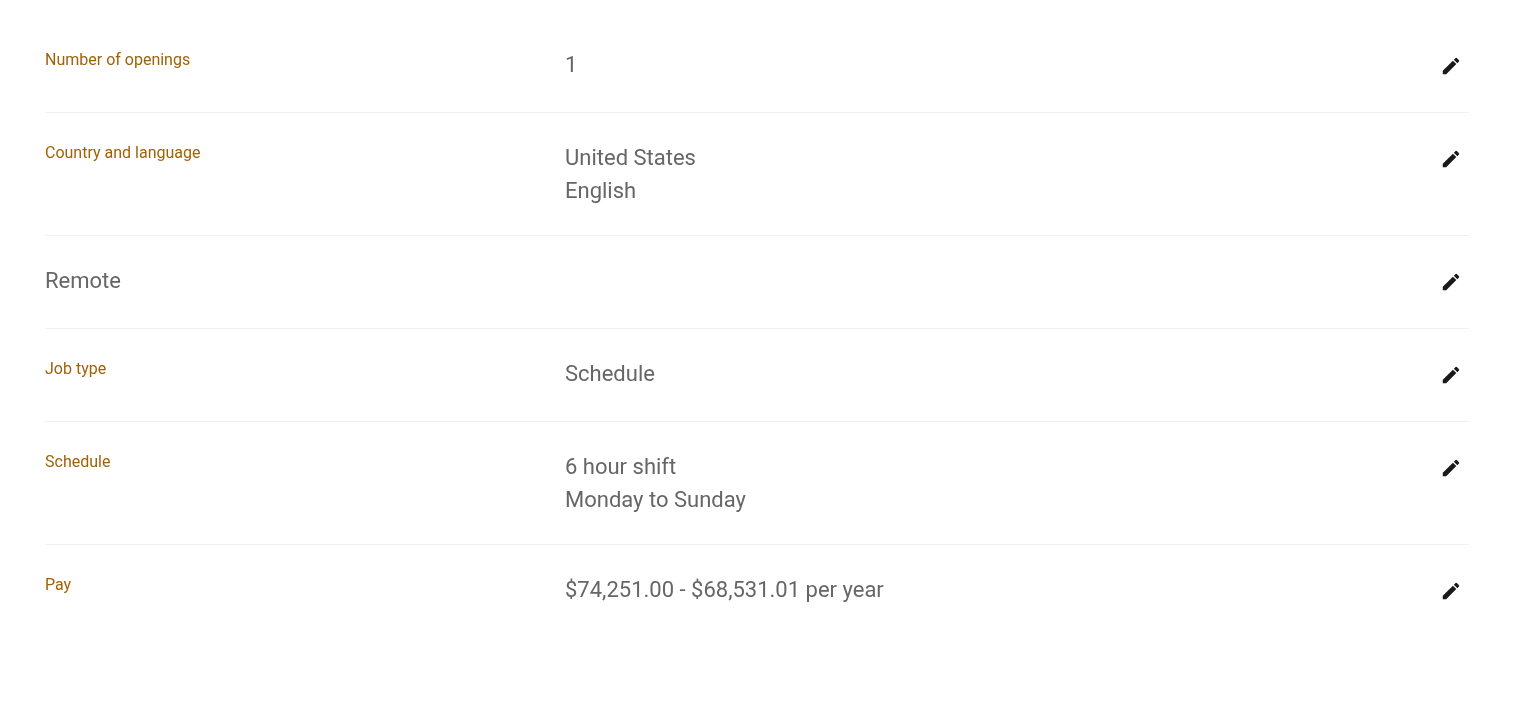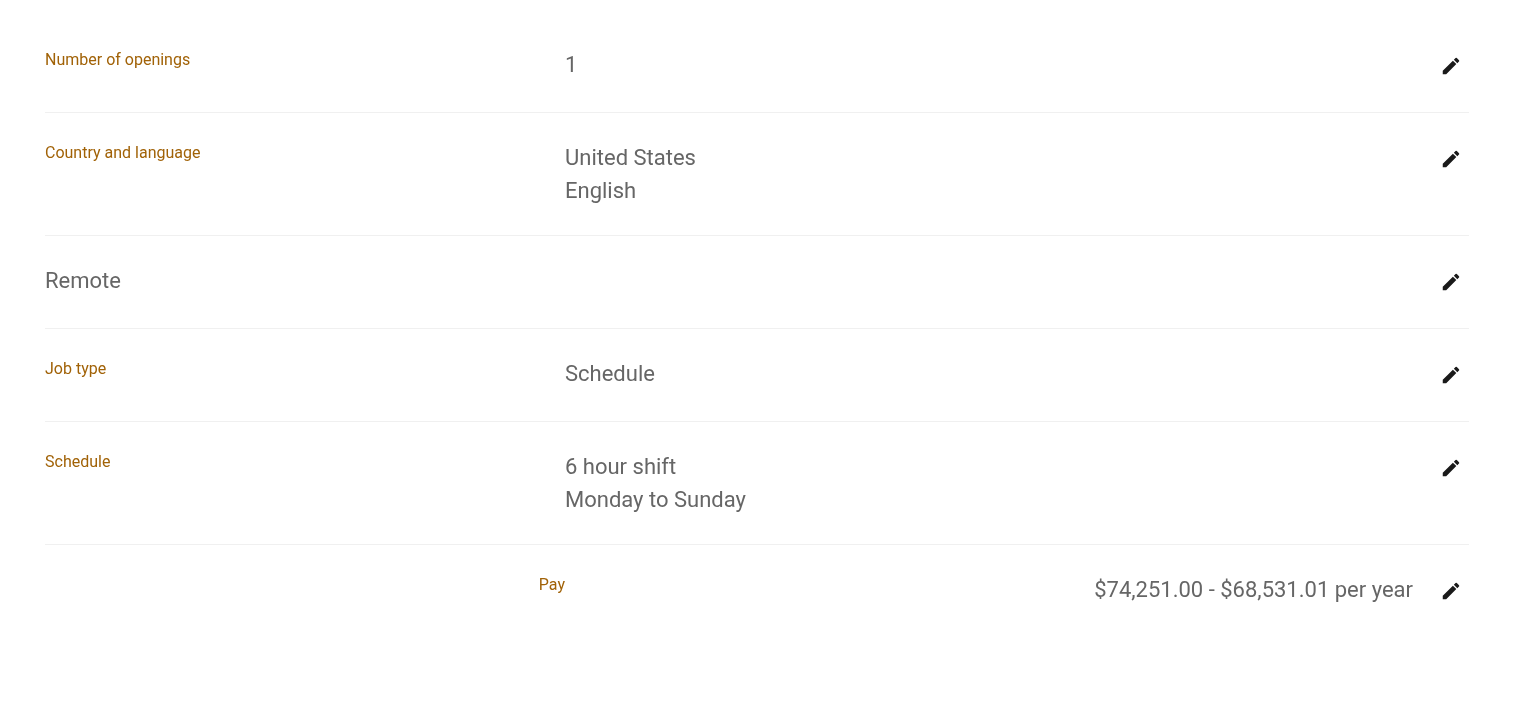--- a/index.html
+++ b/index.html
@@ -24,21 +24,20 @@
     .detail-row {
       display: flex;
       align-items: flex-start;
       padding: 28px 0;
       border-bottom: 1px solid #f0f0f0;
       position: relative;
     }
 
     .detail-row:last-child {
       border-bottom: none;
-      text-align: right;
     }
 
     .detail-label {
       width: 520px;
       min-width: 520px;
       font-size: 16px;
       font-weight: 400;
       color: #a16207;
       padding-top: 2px;
     }

